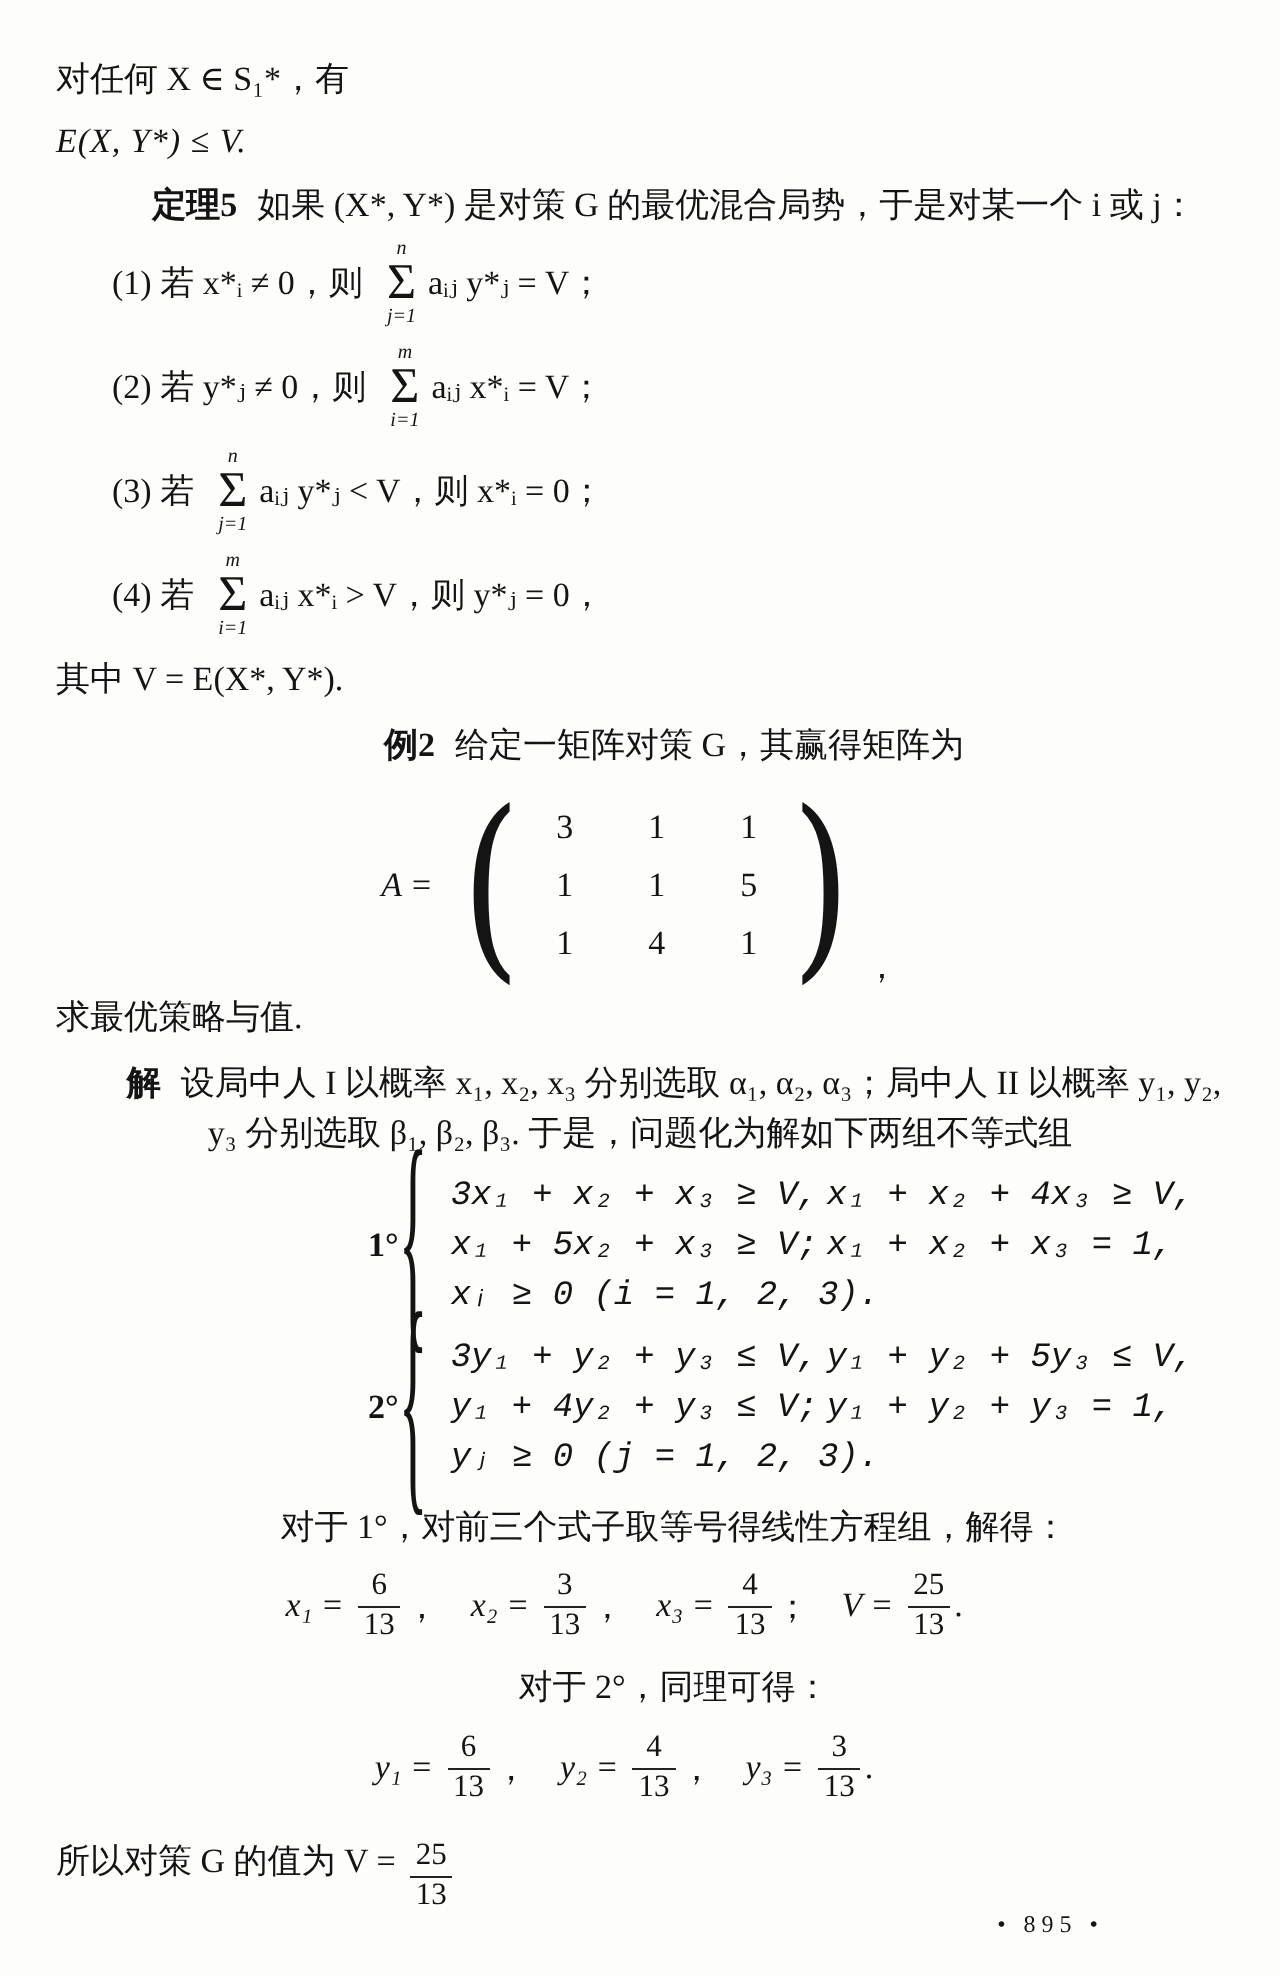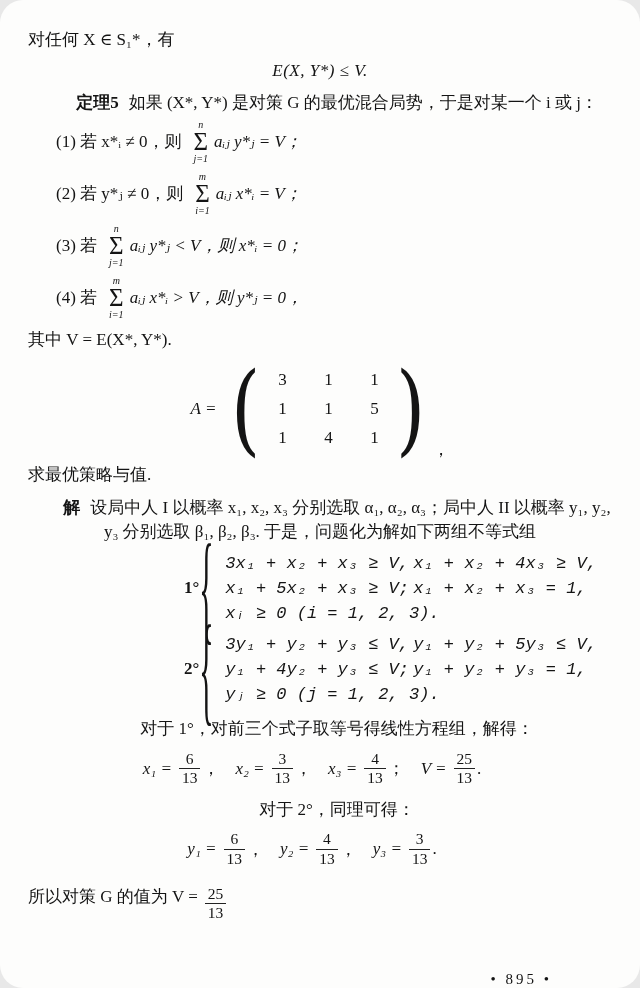--- a/index.html
+++ b/index.html
@@ -1,26 +1,26 @@
 <!DOCTYPE html>
 <html><head>
 <meta charset="utf-8">
 <style>
   * { margin:0; padding:0; box-sizing:border-box; }
   html,body { background:#e8e8e8; }
   .page {
     width:640px; height:988px; margin:0 auto; position:relative;
     background:#fdfdfc; color:#141414; overflow:hidden;
     font-family:"Liberation Serif","DejaVu Serif",serif;
-    font-size:17px; padding:20px 28px 0 28px;border-radius:23px;
+    font-size:17px; padding:20px 28px 0 28px;
   }
-  .math { font-style:italic; }
+  .math { }
 
   .line-intro { margin-top:8px; }
-  .center-formula { text-align:center; margin-top:10px; font-style:italic; letter-spacing:0.5px; }
+  .center-formula { margin-top:10px; font-style:italic; letter-spacing:0.5px; }
   .para { margin-top:10px; text-indent:2em; line-height:1.45;text-align:center; }
   .label-b { font-weight:bold; margin-right:10px; font-style:normal; }
 
   .item-row { display:flex; align-items:center; margin-left:28px; height:52px; }
   .item-row .pre { margin-right:6px; }
   .sum { display:inline-flex; flex-direction:column; align-items:center; line-height:1; margin:0 6px; }
   .sum .upper, .sum .lower { font-size:10px; font-style:italic; }
   .sum .sigma { font-size:25px; line-height:0.95; font-style:normal; }
 
   .where-line { margin-top:4px; }
@@ -41,21 +41,21 @@
   .term .lhs { font-style:italic; margin-right:7px; }
   .term .trail { margin-left:2px; }
   .frac { display:inline-flex; flex-direction:column; align-items:center; line-height:1.2; font-size:15.5px; font-style:normal; }
   .frac .den { border-top:1.5px solid #222; padding:0 3px; }
   .frac .num { padding:0 3px; }
 
   .concl { display:flex; align-items:flex-start; margin-top:16px; }
   .concl .pre { margin-right:7px; }
   .concl .post { margin-left:4px; }
 
-  .page-num { position:absolute; bottom:0; right:88px; font-size:15px; letter-spacing:3px; }
+  .page-num { position:absolute; bottom:18px; right:88px; font-size:12px; letter-spacing:3px; }
 </style>
 </head>
 <body>
 
 <div class="page">
 
   <div class="line-intro">对任何 X ∈ S₁*，有</div>
 
   <div class="center-formula">E(X, Y*) ≤ V.</div>
 
@@ -98,20 +98,23 @@
     <span class="sum">
       <span class="upper">m</span>
       <span class="sigma">Σ</span>
       <span class="lower">i=1</span>
     </span>
     <span class="math">aᵢⱼ x*ᵢ &gt; V，则 y*ⱼ = 0，</span>
   </div>
 
   <div class="where-line">其中 V = E(X*, Y*).</div>
 
+  <div class="para">
+    <span class="label-b">例2</span><span>给定一矩阵对策 G，其赢得矩阵为</span>
+  </div>
 
   <div class="matrix-row">
     <span class="matrix-lhs">A =</span>
     <span class="paren">(</span>
     <span class="matrix-grid">
       <span>3</span>
       <span>1</span>
       <span>1</span>
       <span>1</span>
       <span>1</span>

